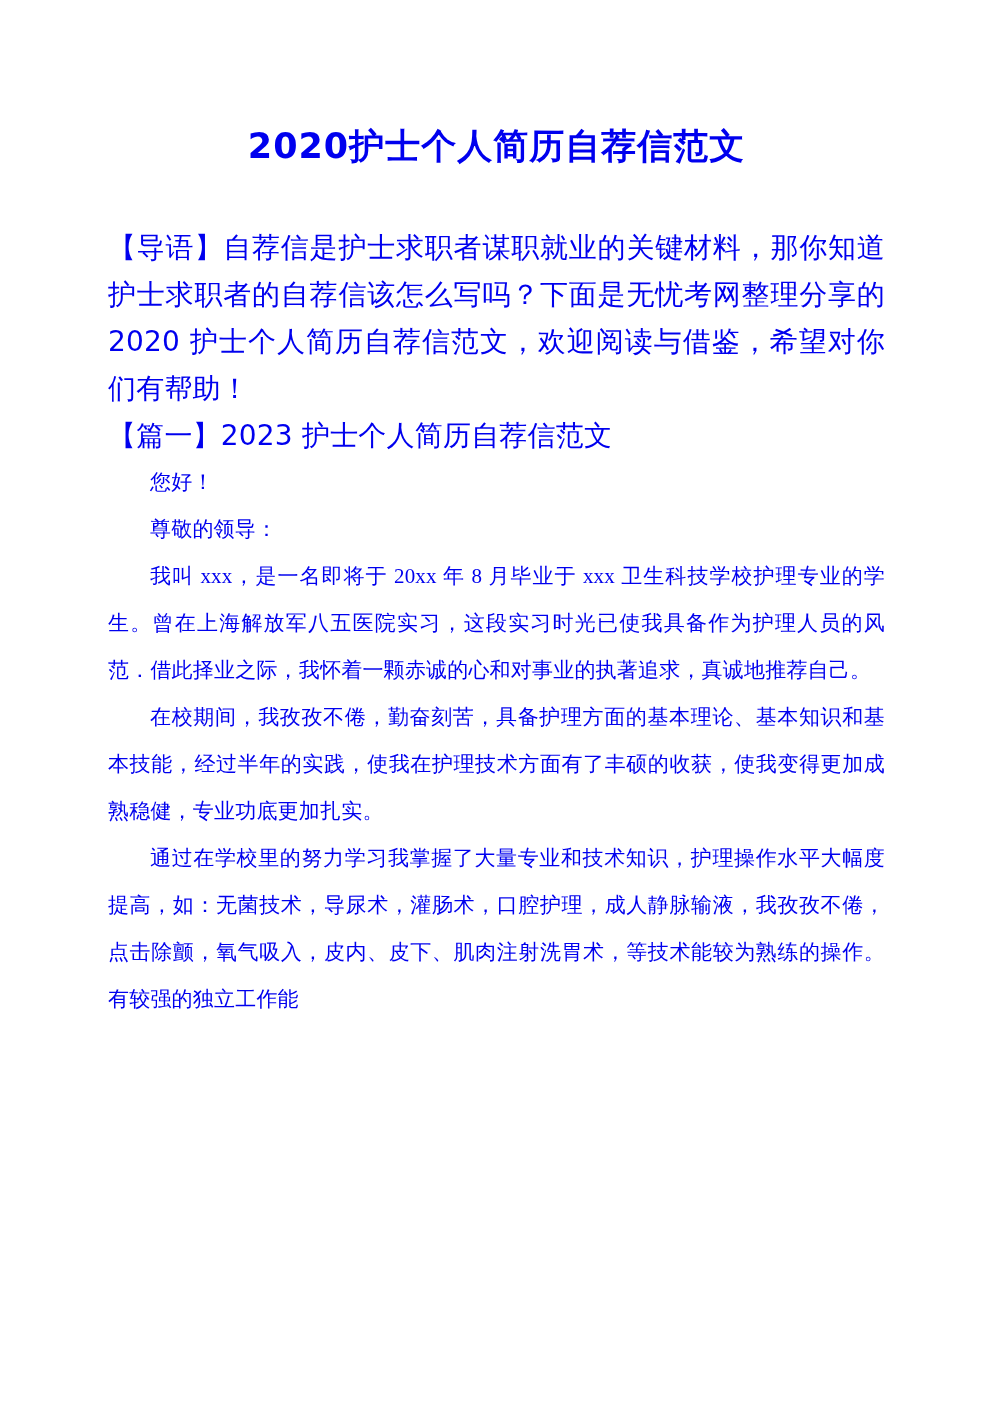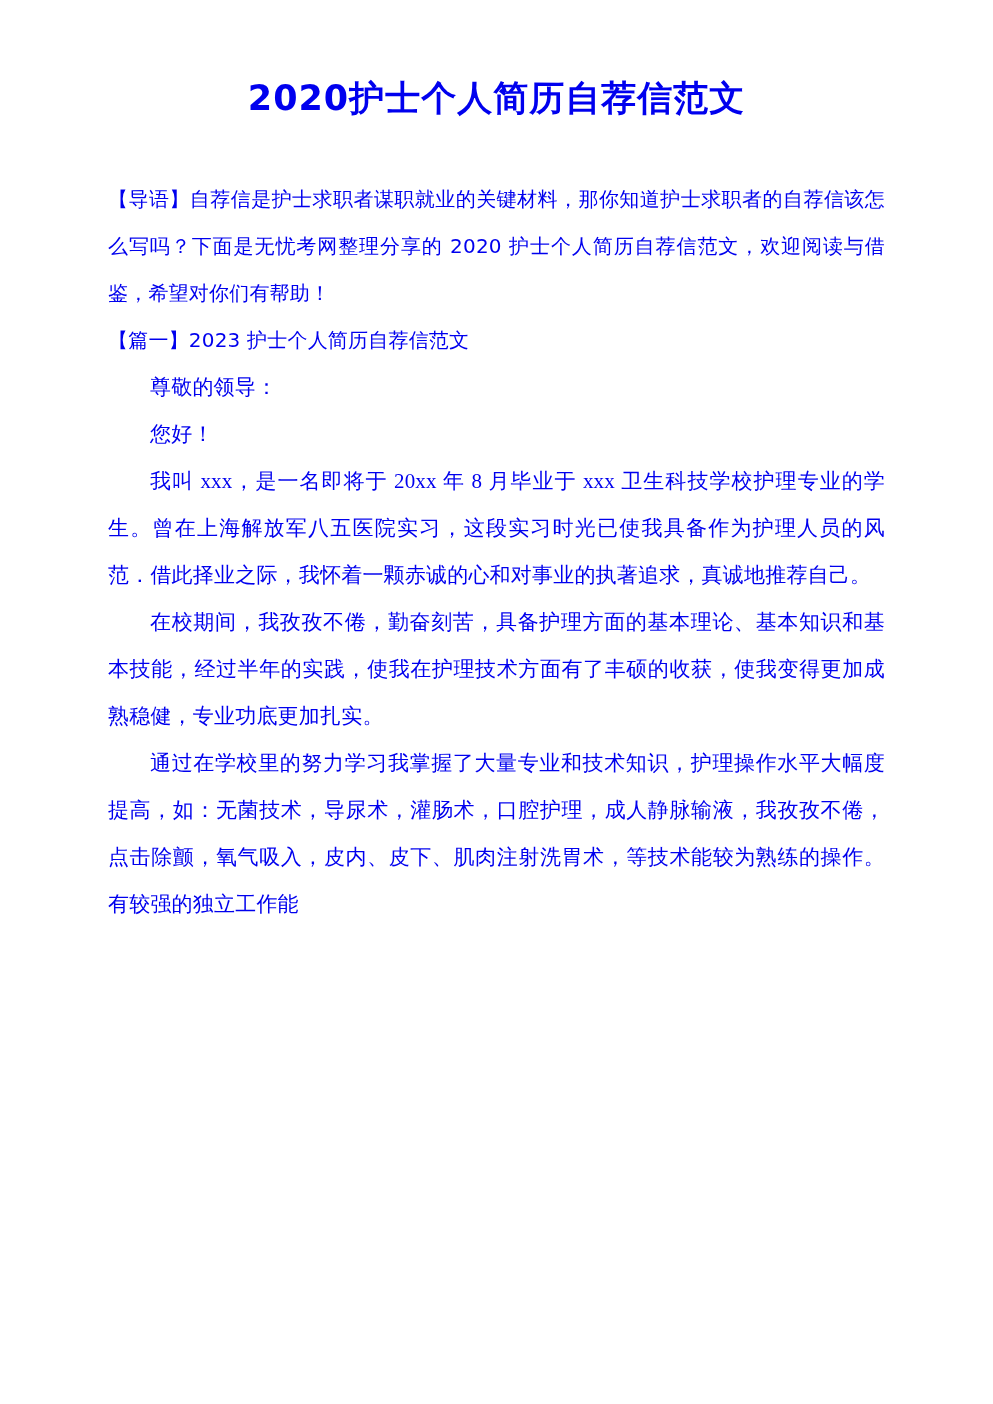--- a/index.html
+++ b/index.html
@@ -11,21 +11,21 @@
     width: 993px;
     height: 1404px;
     font-family: "Liberation Serif", "DejaVu Serif", serif;
     color: #0000ee;
     overflow: hidden;
   }
   .page {
     width: 993px;
     height: 1139px;
     box-sizing: border-box;
-    padding: 48px 108px 40px 108px;
+    padding: 96px 108px 40px 108px;
     position: relative;
   }
   .doc-title {
     font-family: "DejaVu Sans", "Liberation Sans", sans-serif;
     font-size: 35px;
     font-weight: bold;
     text-align: center;
     color: #0000ee;
     letter-spacing: 1px;
     margin: 28px 0 54px 0;
@@ -37,37 +37,37 @@
     color: #0000ee;
     text-align: justify;
     margin: 0;
     letter-spacing: 0.2px;
   }
   .para.indent {
     text-indent: 42px;
   }
   .para.sans {
     font-family: "DejaVu Sans", "Liberation Sans", sans-serif;
-    font-size: 20px;
+    font-size: 28px;
   }
 </style>
 </head>
 <body>
 
 <div class="page">
 
   <h1 class="doc-title">2020护士个人简历自荐信范文</h1>
 
   <p class="para sans">【导语】自荐信是护士求职者谋职就业的关键材料，那你知道护士求职者的自荐信该怎么写吗？下面是无忧考网整理分享的 2020 护士个人简历自荐信范文，欢迎阅读与借鉴，希望对你们有帮助！</p>
 
   <p class="para sans">【篇一】2023 护士个人简历自荐信范文</p>
 
+  <p class="para indent">您好！</p>
+
   <p class="para indent">尊敬的领导：</p>
-
-  <p class="para indent">您好！</p>
 
 
   <p class="para indent">我叫 xxx，是一名即将于 20xx 年 8 月毕业于 xxx 卫生科技学校护理专业的学生。曾在上海解放军八五医院实习，这段实习时光已使我具备作为护理人员的风范．借此择业之际，我怀着一颗赤诚的心和对事业的执著追求，真诚地推荐自己。</p>
 
   <p class="para indent">在校期间，我孜孜不倦，勤奋刻苦，具备护理方面的基本理论、基本知识和基本技能，经过半年的实践，使我在护理技术方面有了丰硕的收获，使我变得更加成熟稳健，专业功底更加扎实。</p>
 
   <p class="para indent">通过在学校里的努力学习我掌握了大量专业和技术知识，护理操作水平大幅度提高，如：无菌技术，导尿术，灌肠术，口腔护理，成人静脉输液，我孜孜不倦，点击除颤，氧气吸入，皮内、皮下、肌肉注射洗胃术，等技术能较为熟练的操作。有较强的独立工作能</p>
 
 </div>
 

